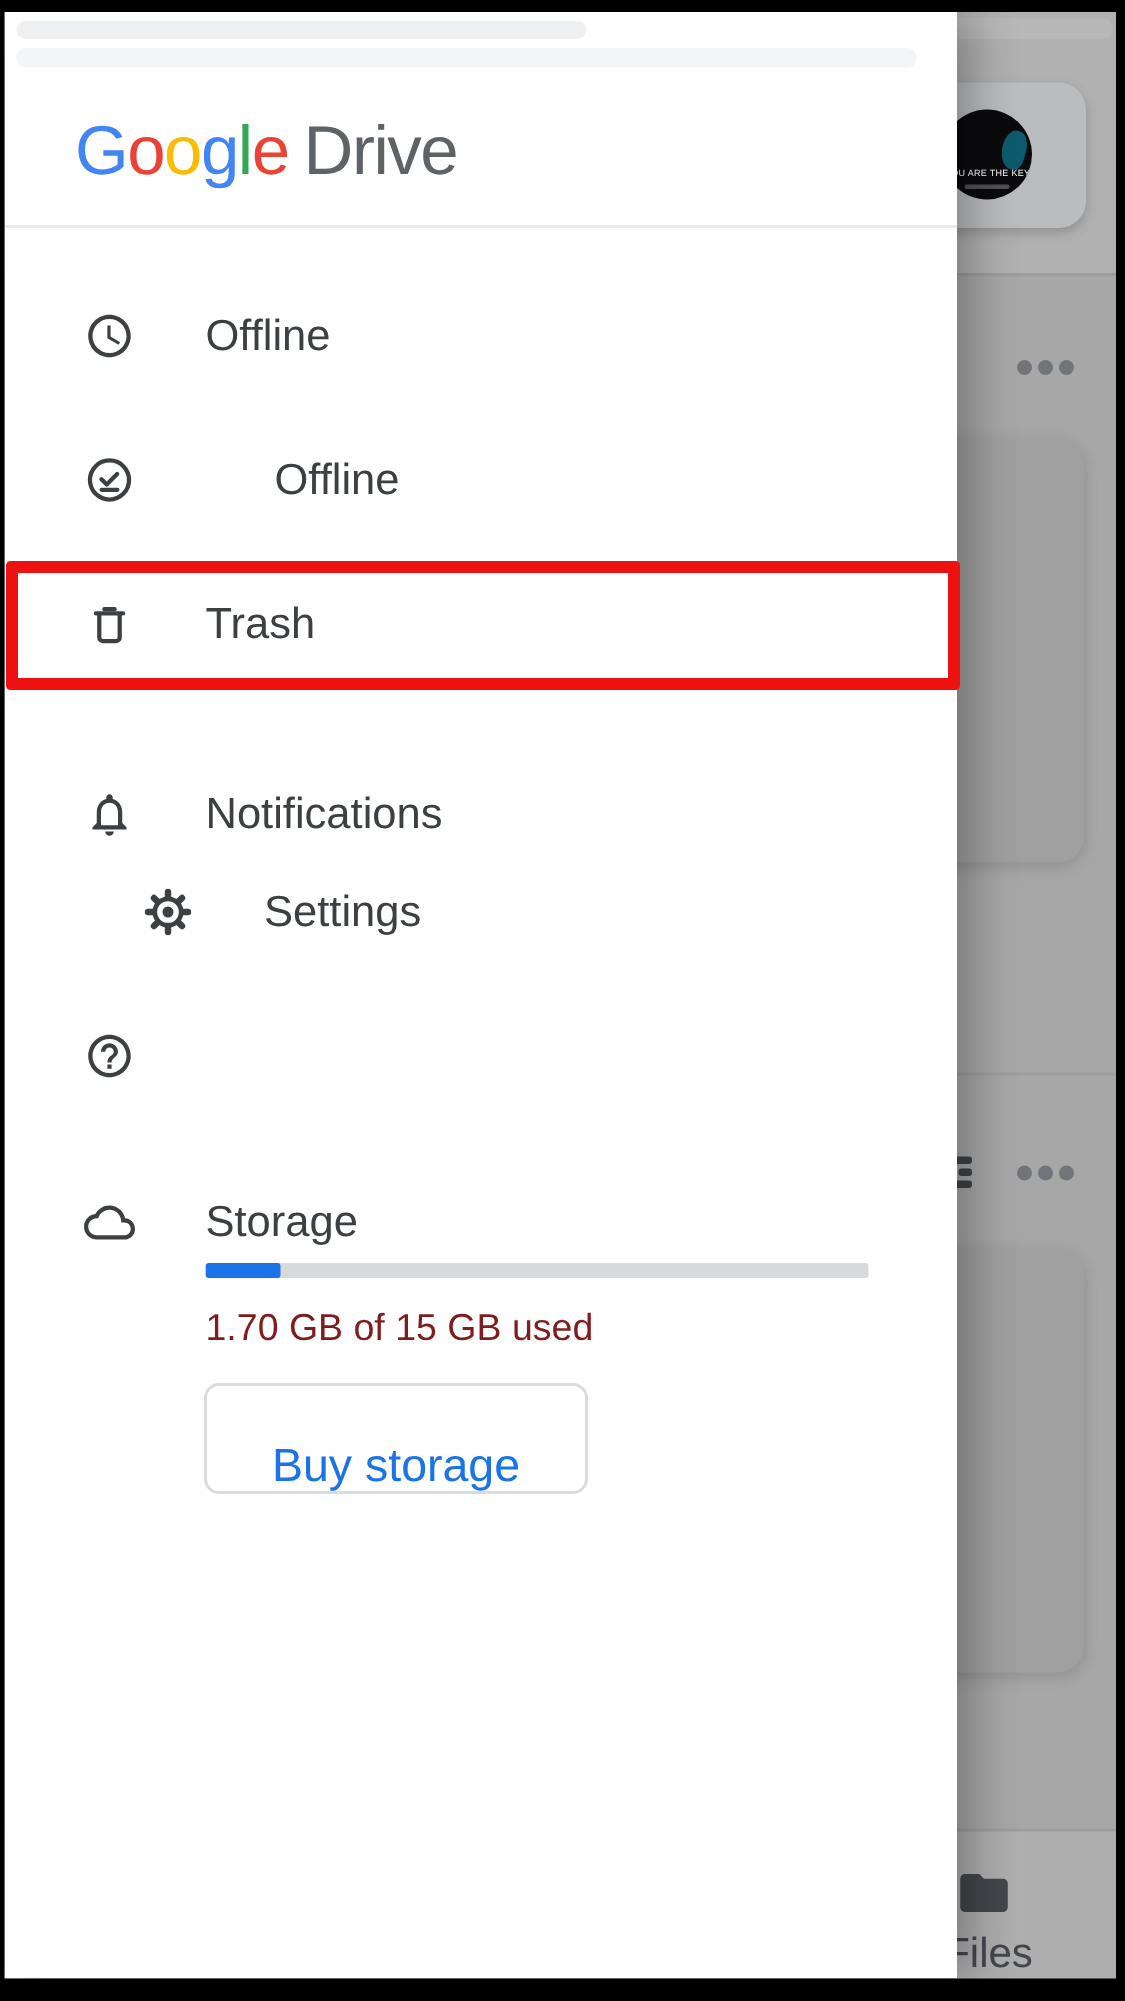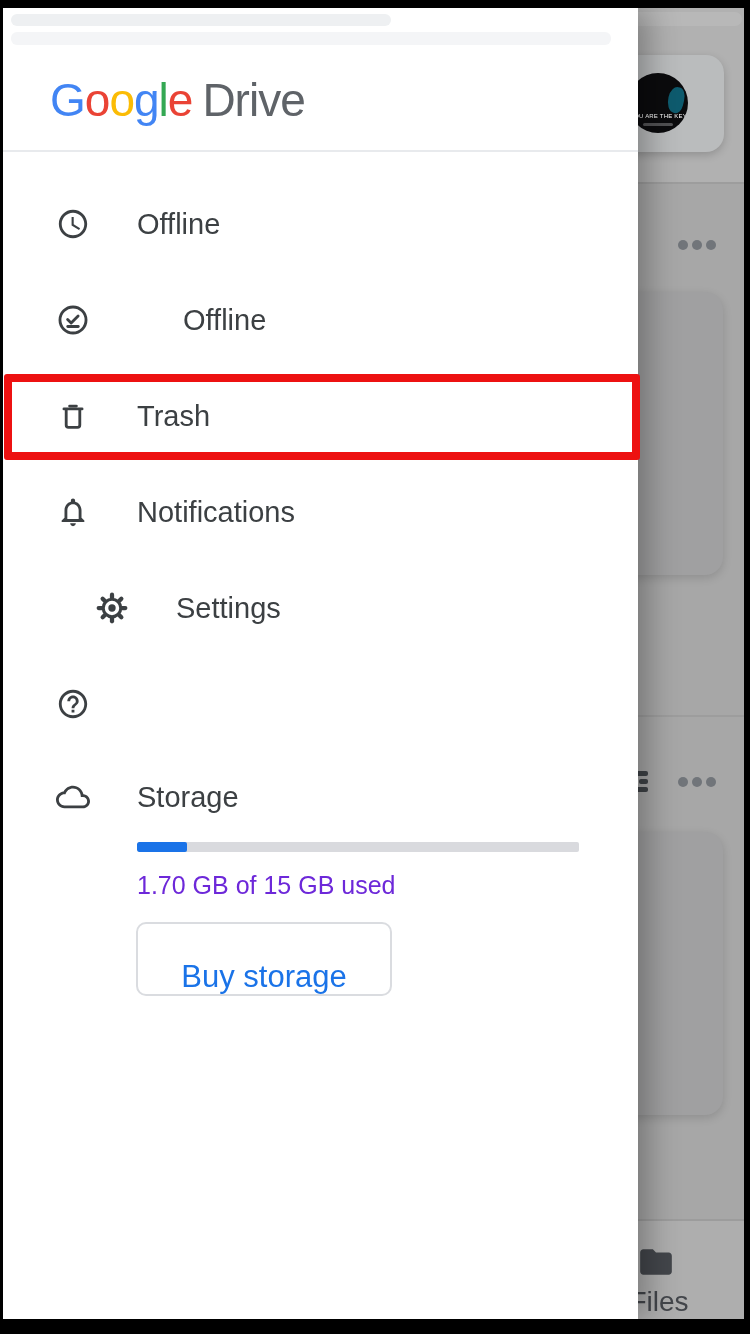--- a/index.html
+++ b/index.html
@@ -38,21 +38,21 @@
   #logo .product{color:#5F6368;margin-left:10px;}
   #drawer-divider{left:0;top:142px;width:635px;height:2px;background:#e8eaed;}
 
   .nav-row{left:0;width:635px;height:96px;display:flex;align-items:center;padding-left:53px;box-sizing:border-box;}
   .nav-icon{width:34px;height:34px;flex:0 0 34px;display:flex;align-items:center;justify-content:center;}
   .nav-icon svg{width:34px;height:34px;display:block;}
   .nav-label{margin-left:47px;font-size:29px;color:#3c4043;}
 
   #storage-progress{left:134px;top:834px;width:442px;height:10px;background:#d9dade;border-radius:2px;overflow:hidden;}
   #storage-progress .fill{height:100%;background:#1A73E8;border-radius:2px;}
-  #storage-used{left:134px;top:863px;font-size:25px;color:#6d28d9;}
+  #storage-used{left:134px;top:863px;font-size:25px;color:#7f1d1d;}
   #buy-btn{left:133px;top:914px;width:252px;height:70px;border:2px solid #dadce0;border-radius:10px;
            background:#fff;display:flex;align-items:center;justify-content:center;cursor:pointer;}
   #buy-btn span{font-size:31px;font-weight:500;color:#1a73e8;margin-top:36px;}
 
   
   #annotation-box{left:4px;top:374px;width:636px;height:86px;border:8px solid #ED1111;border-radius:3px;
                   box-sizing:border-box;z-index:60;}
 
   
   .frame{background:#000;z-index:70;}
@@ -143,21 +143,21 @@
     <span class="nav-icon">
       <svg viewBox="0 0 24 24" fill="none" stroke="#3c4043" stroke-width="2">
         <path d="M9.6 5h4.8" stroke-linecap="round"></path>
         <path d="M5.6 7h12.8" stroke-linecap="round"></path>
         <path d="M7.2 7v11.3c0 .9.7 1.7 1.6 1.7h6.4c.9 0 1.6-.8 1.6-1.7V7" stroke-linejoin="round"></path>
       </svg>
     </span>
     <span class="nav-label">Trash</span>
   </div>
 
-  <div class="abs nav-row" style="top:456px;">
+  <div class="abs nav-row" style="top:456px;align-items:flex-end;">
     <span class="nav-icon">
       <svg viewBox="0 0 24 24">
           <path fill="#3c4043" d="M12 22c1.1 0 2-.9 2-2h-4c0 1.1.89 2 2 2zm6-6v-5c0-3.07-1.64-5.64-4.5-6.32V4c0-.83-.67-1.5-1.5-1.5s-1.5.67-1.5 1.5v.68C7.63 5.36 6 7.92 6 11v5l-2 2v1h16v-1l-2-2zm-2 1H8v-6c0-2.48 1.51-4.5 4-4.5s4 2.02 4 4.5v6z"></path>
         </svg>
     </span>
     <span class="nav-label">Notifications</span>
   </div>
 
   <div class="abs nav-row" style="top:552px;margin-left:39px;">
     <span class="nav-icon">
@@ -180,21 +180,21 @@
   </div>
 
   <div class="abs nav-row" style="top:648px;">
     <span class="nav-icon">
       <svg viewBox="0 0 24 24">
           <path fill="#3c4043" d="M11 16h2v2h-2zm1-14C6.48 2 2 6.48 2 12s4.48 10 10 10 10-4.48 10-10S17.52 2 12 2zm0 18c-4.41 0-8-3.59-8-8s3.59-8 8-8 8 3.59 8 8-3.59 8-8 8zm0-14c-2.21 0-4 1.79-4 4h2c0-1.1.9-2 2-2s2 .9 2 2c0 2-3 1.75-3 5h2c0-2.25 3-2.5 3-5 0-2.21-1.79-4-4-4z"></path>
         </svg>
     </span>
   </div>
 
-  <div class="abs nav-row" style="top:741px;">
+  <div class="abs nav-row" style="top:759px;">
     <span class="nav-icon">
       <svg viewBox="0 0 24 24">
           <path fill="#3c4043" d="M19.35 10.04C18.67 6.59 15.64 4 12 4 9.11 4 6.6 5.64 5.35 8.04 2.34 8.36 0 10.91 0 14c0 3.31 2.69 6 6 6h13c2.76 0 5-2.24 5-5 0-2.64-2.05-4.78-4.65-4.96zM19 18H6c-2.21 0-4-1.79-4-4s1.79-4 4-4h.71C7.37 7.69 9.48 6 12 6c3.04 0 5.5 2.46 5.5 5.5v.5H19c1.66 0 3 1.34 3 3s-1.34 3-3 3z"></path>
         </svg>
     </span>
     <span class="nav-label">Storage</span>
   </div>
 
   <div id="storage-progress" class="abs">
     <div class="fill" style="width: 11.3%; background: rgb(26, 115, 232);"></div>

